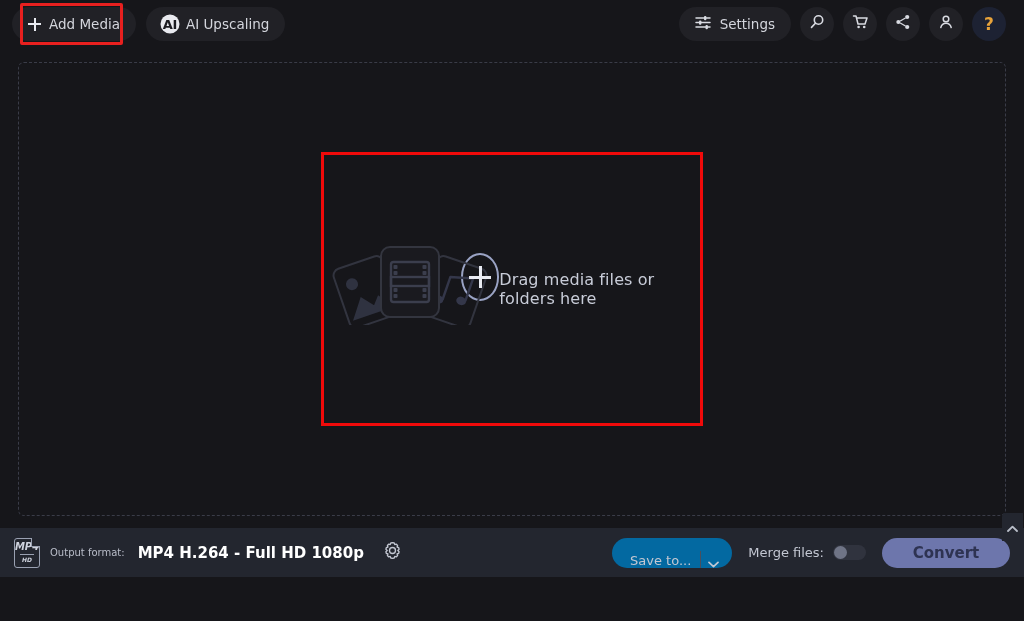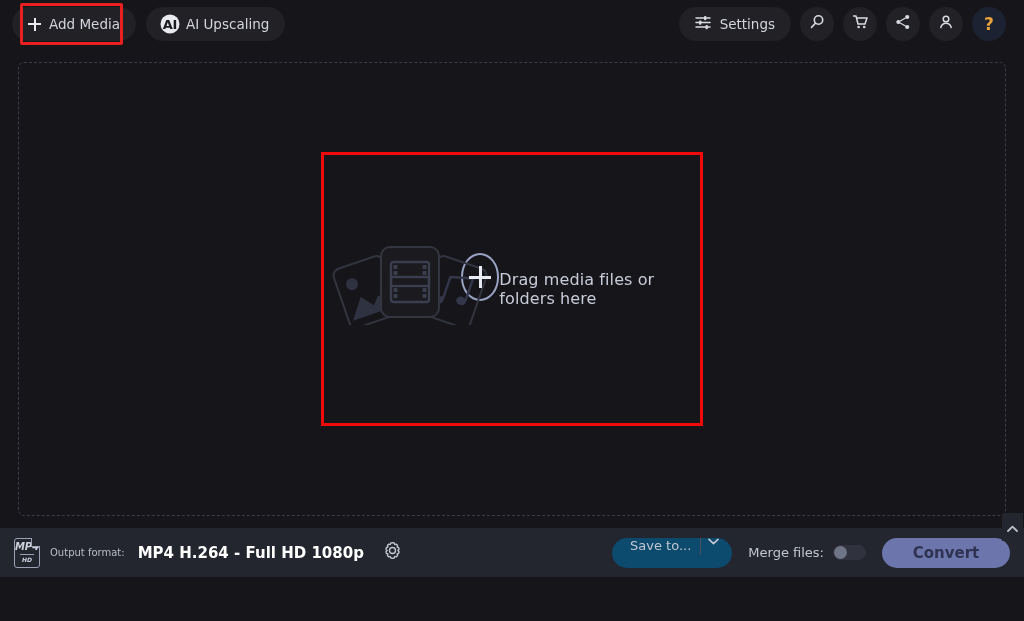--- a/index.html
+++ b/index.html
@@ -167,23 +167,23 @@
     width: 26px; height: 26px; border-radius: 50%;
     display: inline-flex; align-items: center; justify-content: center;
     cursor: pointer; margin-left: 6px;
   }
 
   .bottom-right {
     margin-left: auto;
     display: flex; align-items: center; gap: 16px;
   }
   .saveto {
-    display: inline-flex; align-items: flex-start;
+    display: inline-flex; align-items: flex-end;
     height: 30px; border-radius: 15px;
-    background: #0c4a6e;
+    background: #0369a1;
     padding: 0 4px 0 18px;
     cursor: pointer;
   }
   .saveto-text { color: #c3c7d2; font-size: 13px; }
   .saveto-sep { width: 1px; height: 17px; background: #4b4f5c; margin: 0 7px 0 9px; }
   .saveto-caret { padding-right: 9px; display: inline-flex; align-items: center; }
 
   .merge-group { display: inline-flex; align-items: flex-end; gap: 9px; }
   .merge-label { color: #c3c7d2; font-size: 13px; }
   .toggle {

